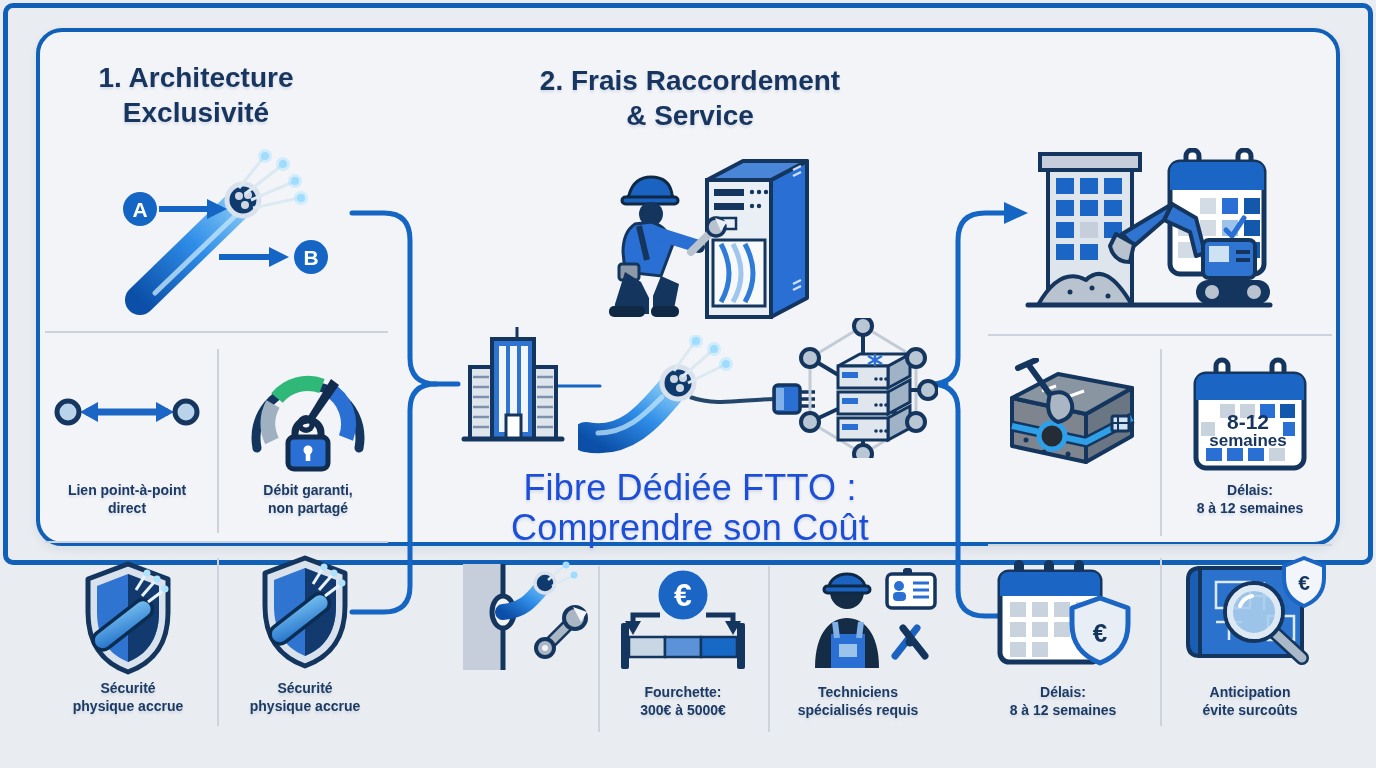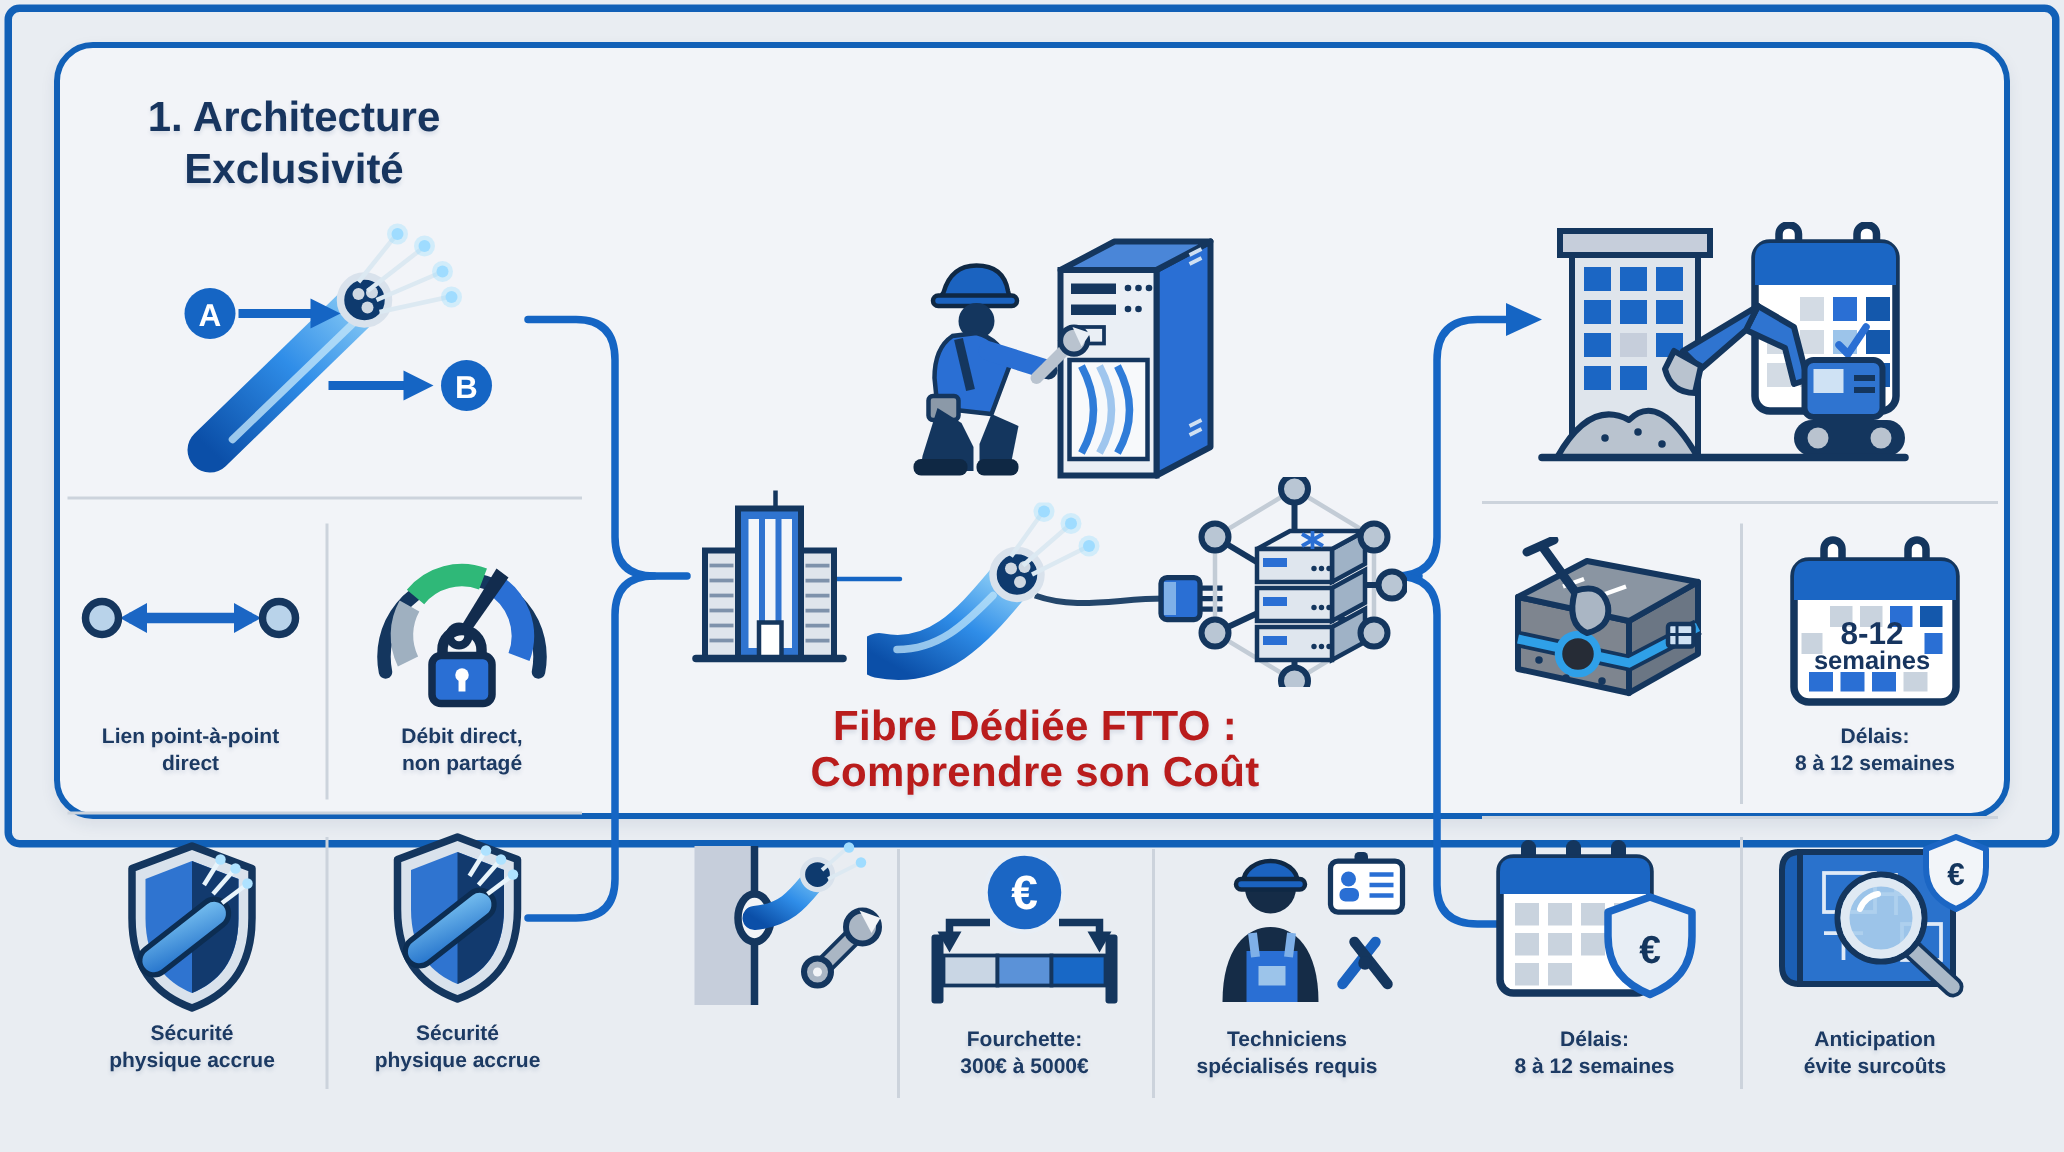--- a/index.html
+++ b/index.html
@@ -6,21 +6,21 @@
   body{width:1376px;height:768px;overflow:hidden;background:#e9edf2;font-family:"Liberation Sans",sans-serif;}
   .canvas{position:relative;width:1376px;height:568px;background:#e9edf2;}
   .outer-border{position:absolute;inset:3px;border:5px solid #1160b7;border-radius:10px;pointer-events:none;}
   .panel{position:absolute;left:36px;right:36px;top:28px;bottom:22px;background:#f2f4f8;border:4px solid #1160b7;border-radius:26px;box-shadow:0 4px 10px rgba(20,50,90,.08);}
   .connectors{position:absolute;left:0;top:0;}
   .icon{position:absolute;}
   .lbl{position:absolute;transform:translateX(-50%);text-align:center;white-space:pre-line;
        color:#1c3a63;font-weight:700;font-size:14px;line-height:1.3;
        text-shadow:0 2px 3px rgba(25,55,100,.13);}
   .hdr{font-size:28px;font-weight:700;color:#17355f;line-height:1.25;}
-  .title{font-size:28px;font-weight:700;color:#b91c1c;line-height:1.12;letter-spacing:.2px;}
+  .title{font-size:36px;font-weight:400;color:#1d4ed8;line-height:1.12;letter-spacing:.2px;}
   .div-h,.div-v{position:absolute;background:#ccd3dc;}
   .div-h{height:2px;} .div-v{width:2px;}
   .badge-txt{font:700 21px "Liberation Sans",sans-serif;fill:#ffffff;}
   .coin-txt{font:700 32px "Liberation Sans",sans-serif;fill:#ffffff;}
   .shield-eur{font:700 26px "Liberation Sans",sans-serif;fill:#14365e;}
   .shield-eur-sm{font:700 21px "Liberation Sans",sans-serif;fill:#14365e;}
   .cal-txt1{font:700 21px "Liberation Sans",sans-serif;fill:#17355f;}
   .cal-txt2{font:700 17px "Liberation Sans",sans-serif;fill:#17355f;}
 </style>
 </head>
@@ -48,20 +48,22 @@
       <path d="M930 384 H946 M1006 213 H985 Q958 213 958 240 V358 Q958 384 930 384"></path>
       <path d="M1006 616 H985 Q958 616 958 590 V410 Q958 384 930 384"></path>
       <path d="M558 386 H600" stroke-width="3"></path>
     </g>
     <polygon points="1028,213 1004,202 1004,224" fill="#1565c4"></polygon>
     <polygon points="1028,616 1004,605 1004,627" fill="#1565c4"></polygon>
   </svg>
 
   <div class="lbl hdr" style="left:196px;top:60px;">1. Architecture
 Exclusivité</div>
+  <div class="lbl hdr" style="left:690px;top:63px;">2. Frais Raccordement
+&amp; Service</div>
   <div class="lbl title" style="left:690px;top:468px;">Fibre Dédiée FTTO :
 Comprendre son Coût</div>
 
   <svg class="icon" style="left:95px;top:148px;" width="250" height="170" viewBox="0 0 250 170">
     <defs>
       <linearGradient id="cabA" x1="0" y1="1" x2="1" y2="0">
         <stop offset="0" stop-color="#0b4fa8"></stop>
           <stop offset=".55" stop-color="#2f8de8"></stop>
           <stop offset="1" stop-color="#86c9f5"></stop>
       </linearGradient>
@@ -530,21 +532,21 @@
       <circle cx="82" cy="56" r="29" fill="#a8cdec" fill-opacity=".9" stroke="#14365e" stroke-width="4"></circle>
       <circle cx="82" cy="56" r="24" fill="none" stroke="#dfe9f3" stroke-width="6"></circle>
       <path d="M68 50 a16 16 0 0 1 12 -10" fill="none" stroke="#ffffff" stroke-width="4" stroke-linecap="round"></path>
     </g>
     <path d="M132 2 L152 10 V22 C152 37 144 45 132 50 C120 45 112 37 112 22 V10 Z" fill="#f2f5f9" stroke="#1b66c4" stroke-width="4" stroke-linejoin="round"></path>
     <text x="132" y="34" text-anchor="middle" class="shield-eur-sm">€</text>
   </svg>
 
   <div class="lbl" style="left:127px;top:481px;">Lien point-à-point
 direct</div>
-  <div class="lbl" style="left:308px;top:481px;">Débit direct,
+  <div class="lbl" style="left:308px;top:481px;">Débit garanti,
 non partagé</div>
   <div class="lbl" style="left:128px;top:679px;">Sécurité
 physique accrue</div>
   <div class="lbl" style="left:305px;top:679px;">Sécurité
 physique accrue</div>
   <div class="lbl" style="left:683px;top:683px;">Fourchette:
 300€ à 5000€</div>
   <div class="lbl" style="left:858px;top:683px;">Techniciens
 spécialisés requis</div>
   <div class="lbl" style="left:1250px;top:481px;">Délais:

